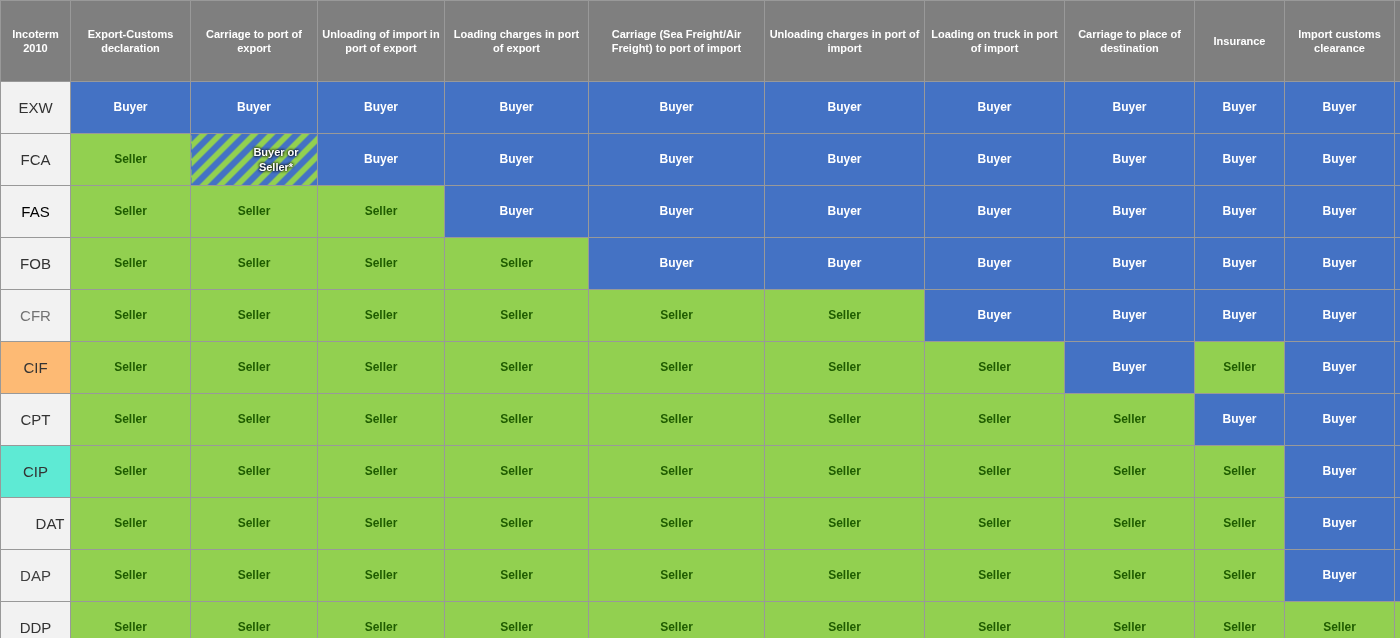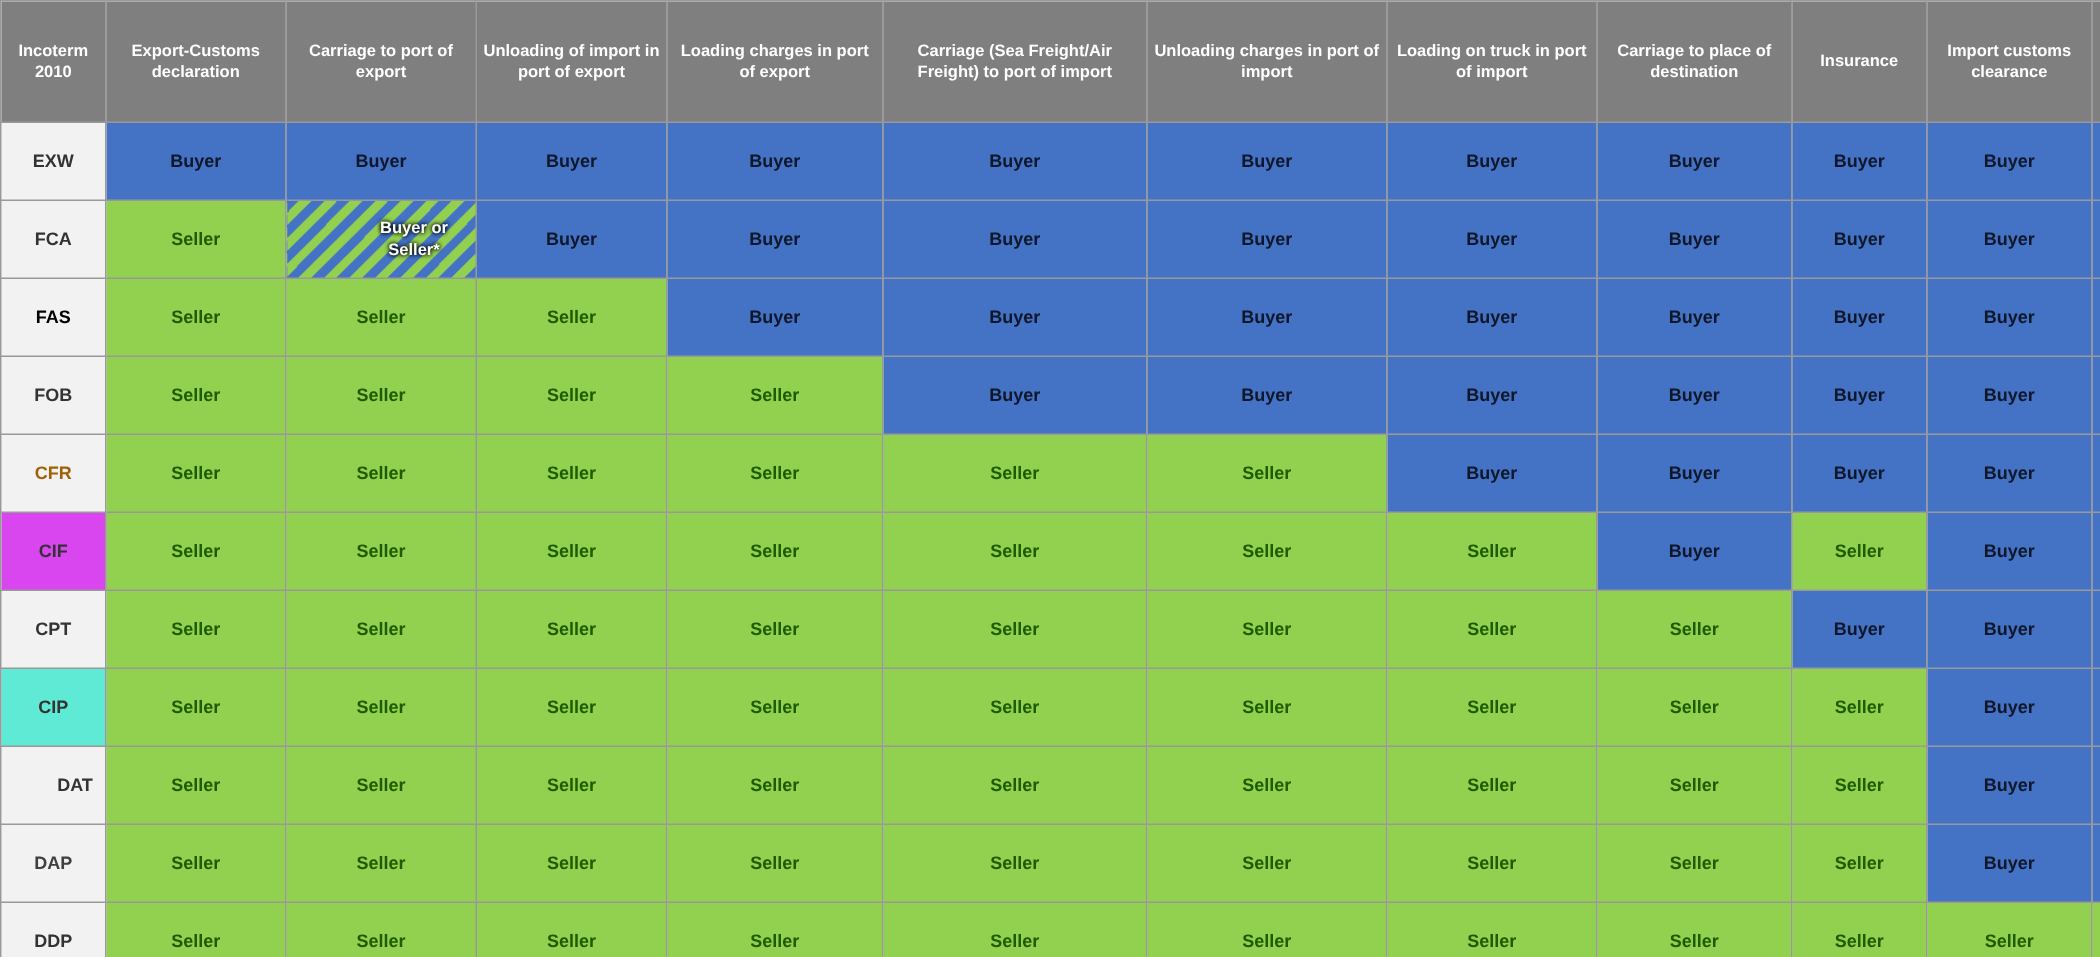--- a/index.html
+++ b/index.html
@@ -36,21 +36,21 @@
     col.c5 { width: 176px; }
     col.c6 { width: 160px; }
     col.c7 { width: 140px; }
     col.c8 { width: 130px; }
     col.c9 { width: 90px; }
     col.c10 { width: 110px; }
     col.c11 { width: 106px; }
 
     .buyer-blue {
       background-color: #4472c4;
-      color: #0f172a;
+      color: #ffffff;
     }
     .seller-green {
       background-color: #92d050;
       color: #1f5c00;
     }
 
     
     .striped-cell {
       background: repeating-linear-gradient(
         -45deg,
@@ -60,22 +60,22 @@
         #92d050 12px
       );
       color: #fff;
       text-shadow: 0px 0px 3px #000, 0px 0px 3px #000;
       padding-left: 47px;
     }
 
     tbody tr td:first-child {
       background-color: #f2f2f2;
       color: #333;
-      font-weight: bold;
-      font-size: 12px;
+      font-weight: normal;
+      font-size: 15px;
     }
 
     
     tbody tr { height: 52px; }
   </style>
 </head>
 <body>
 
 <table>
   <colgroup>
@@ -159,35 +159,35 @@
         <td class="seller-green">Seller</td>
         <td class="buyer-blue">Buyer</td>
         <td class="buyer-blue">Buyer</td>
         <td class="buyer-blue">Buyer</td>
         <td class="buyer-blue">Buyer</td>
         <td class="buyer-blue">Buyer</td>
         <td class="buyer-blue">Buyer</td>
         <td class="buyer-blue">Buyer</td>
       </tr>
       <tr>
-        <td style="background-color: rgb(242, 242, 242); color: #a16207; margin-left: 44px;">CFR</td>
-        <td class="seller-green">Seller</td>
-        <td class="seller-green">Seller</td>
-        <td class="seller-green">Seller</td>
-        <td class="seller-green">Seller</td>
-        <td class="seller-green">Seller</td>
-        <td class="seller-green">Seller</td>
-        <td class="buyer-blue">Buyer</td>
-        <td class="buyer-blue">Buyer</td>
-        <td class="buyer-blue">Buyer</td>
-        <td class="buyer-blue">Buyer</td>
-        <td class="buyer-blue">Buyer</td>
-      </tr>
-      <tr>
-        <td style="background-color: #d946ef; color: rgb(51, 51, 51); text-align: center;">CIF</td>
+        <td style="background-color: rgb(242, 242, 242); color: #737373; margin-left: 44px;">CFR</td>
+        <td class="seller-green">Seller</td>
+        <td class="seller-green">Seller</td>
+        <td class="seller-green">Seller</td>
+        <td class="seller-green">Seller</td>
+        <td class="seller-green">Seller</td>
+        <td class="seller-green">Seller</td>
+        <td class="buyer-blue">Buyer</td>
+        <td class="buyer-blue">Buyer</td>
+        <td class="buyer-blue">Buyer</td>
+        <td class="buyer-blue">Buyer</td>
+        <td class="buyer-blue">Buyer</td>
+      </tr>
+      <tr>
+        <td style="background-color: #fdba74; color: rgb(51, 51, 51); text-align: center;">CIF</td>
         <td class="seller-green">Seller</td>
         <td class="seller-green">Seller</td>
         <td class="seller-green">Seller</td>
         <td class="seller-green">Seller</td>
         <td class="seller-green">Seller</td>
         <td class="seller-green">Seller</td>
         <td class="seller-green">Seller</td>
         <td class="buyer-blue">Buyer</td>
         <td class="seller-green">Seller</td>
         <td class="buyer-blue">Buyer</td>

